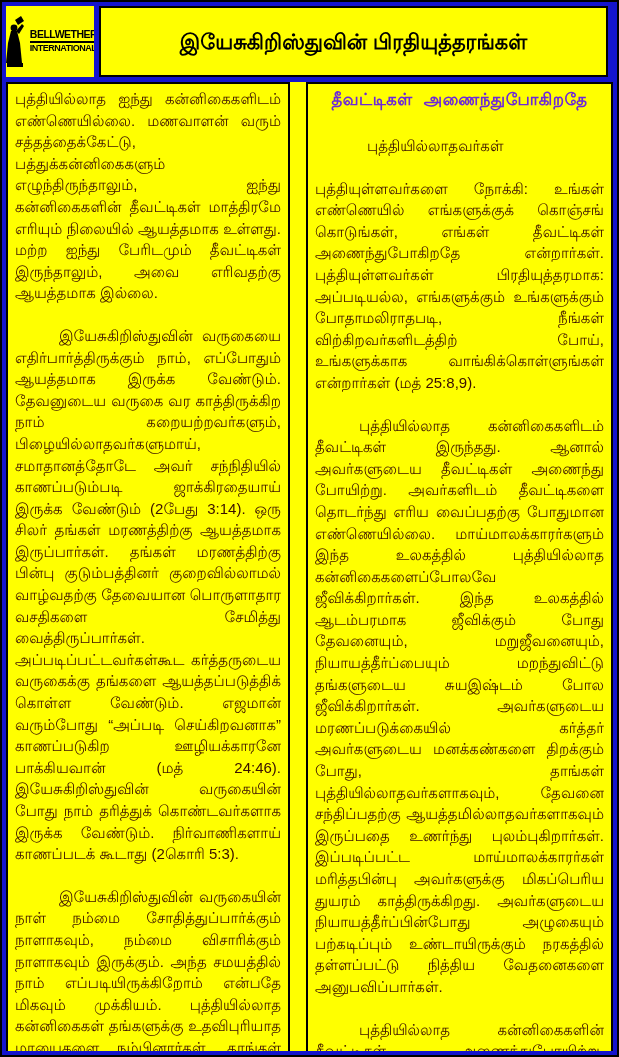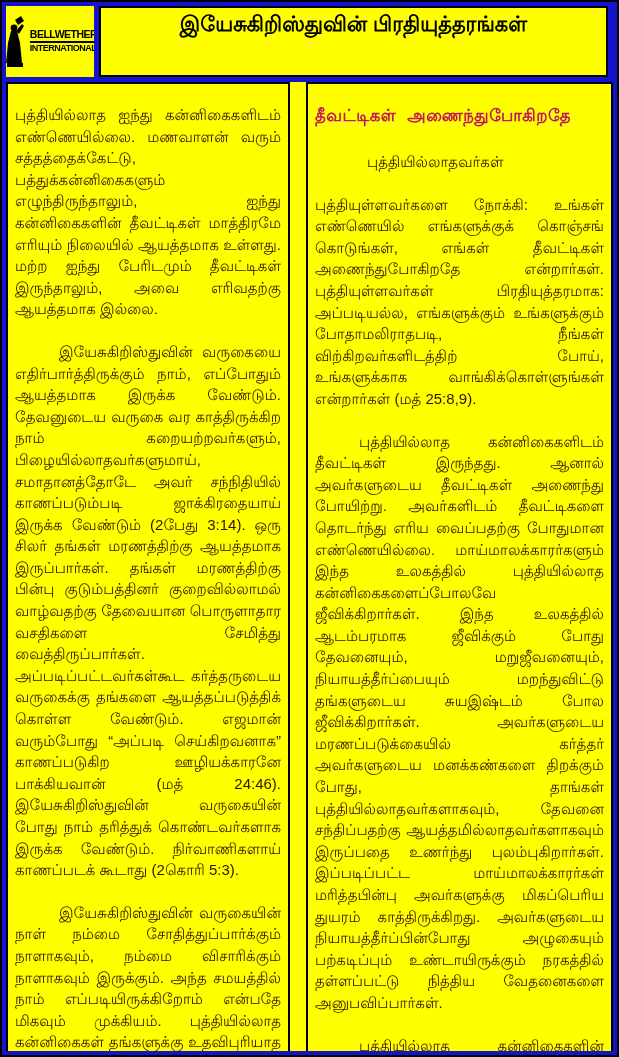--- a/index.html
+++ b/index.html
@@ -23,56 +23,56 @@
     font-weight:bold;font-size:10.5px;letter-spacing:-0.5px;color:#000;
     border-bottom:2px solid #000;padding-bottom:1px;line-height:1.15;white-space:nowrap;
   }
   .logo-line2{
     font-weight:bold;font-size:9px;letter-spacing:-0.5px;color:#000;
     line-height:1.3;white-space:nowrap;
   }
   .vdiv{width:5px;background:#1414CE;}
   .title-box{
     flex:1;box-sizing:border-box;border:2px solid #000;
-    display:flex;flex-direction:column;align-items:center;
+    display:flex;flex-direction:column;align-items:center;justify-content:center;
     gap:0;padding:4px 18px;
   }
   .title-tamil{
     font-weight:bold;font-size:21px;color:#000;line-height:1.1;
     text-align:center;white-space:nowrap;
   }
   .title-english{
     font-family:"Liberation Serif",serif;font-weight:bold;font-size:20px;
     color:#000;letter-spacing:1px;text-align:center;white-space:nowrap;
   }
   .hdiv{height:5px;background:#1414CE;}
   
   .content{flex:1;display:flex;align-items:stretch;overflow:hidden;}
   .col{
     box-sizing:border-box;border:2px solid #000;border-bottom:none;
-    padding:20px 7px 0 7px;overflow:hidden;
+    padding:4px 7px 0 7px;overflow:hidden;
   }
   .col-left{width:284px;}
   .col-gap{width:16px;}
   .col-right{flex:1;}
   .col p{
     margin:0 0 21px 0;
     text-align:justify;
     font-size:15px;line-height:21.6px;
     color:#3a1000;
   }
   .indent{text-indent:44px;}
   .bold{font-weight:normal;color:#330c00;}
   .lead-line{
     margin:0;font-weight:normal;color:#330c00;
     font-size:15px;line-height:21.6px;text-indent:52px;
   }
   .right-heading{
-    font-weight:bold;font-size:16.5px;color:#be185d;
-    text-align:left;margin:2px 0 24px 0;letter-spacing:0.5px;
+    font-weight:bold;font-size:16.5px;color:#6d28d9;
+    text-align:center;margin:2px 0 24px 0;letter-spacing:0.5px;
     word-spacing:6px;white-space:nowrap;
   }
 </style>
 </head>
 <body>
 
 <div class="page">
   <div class="frame">
 
     <div class="header-row">

